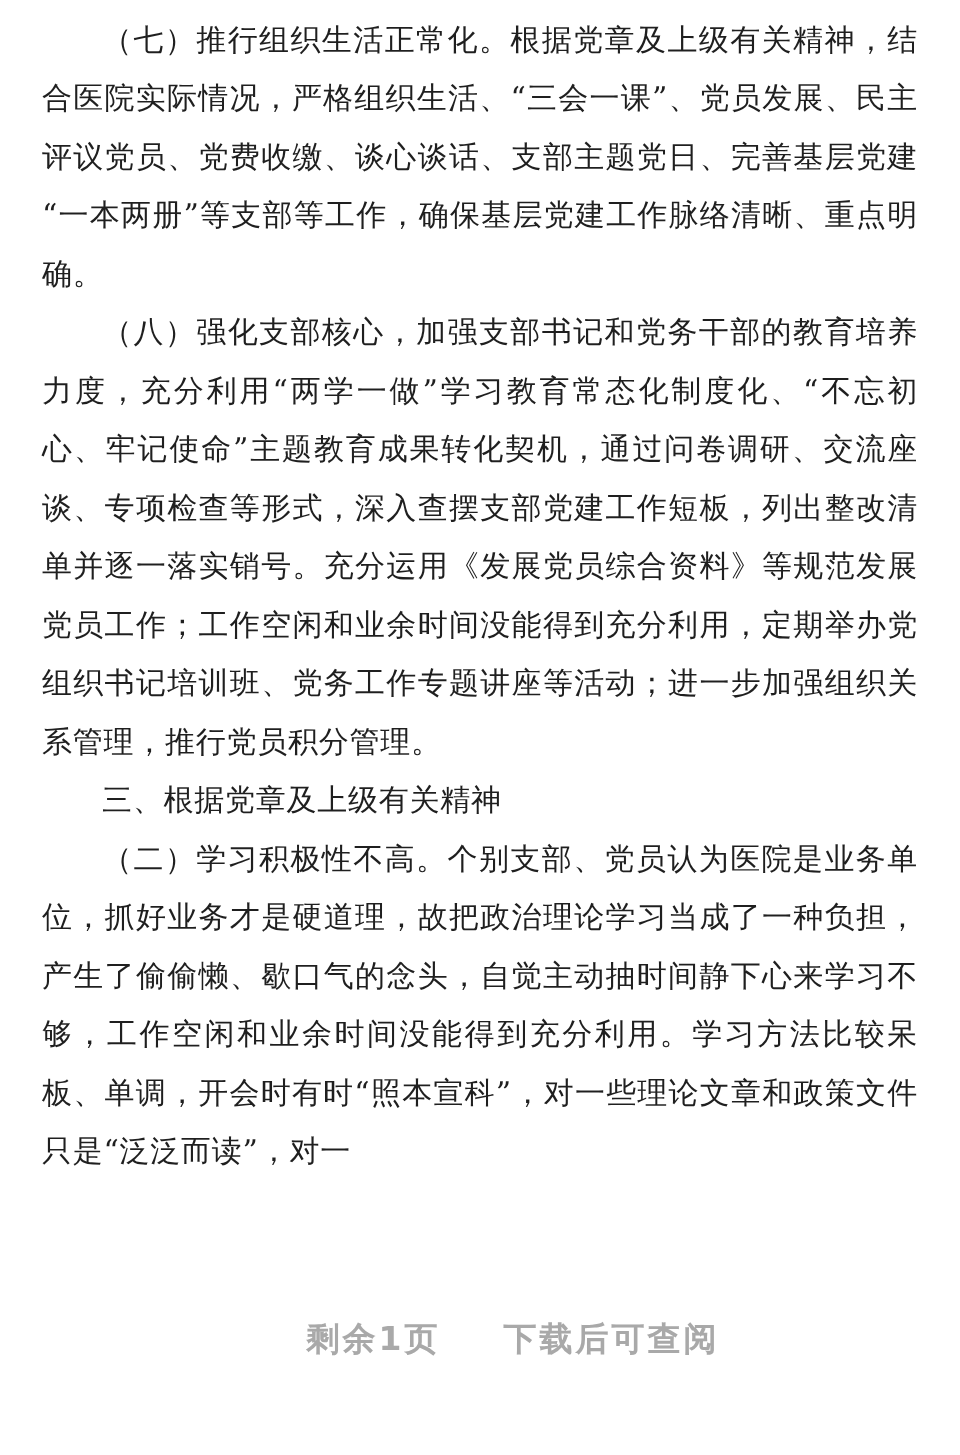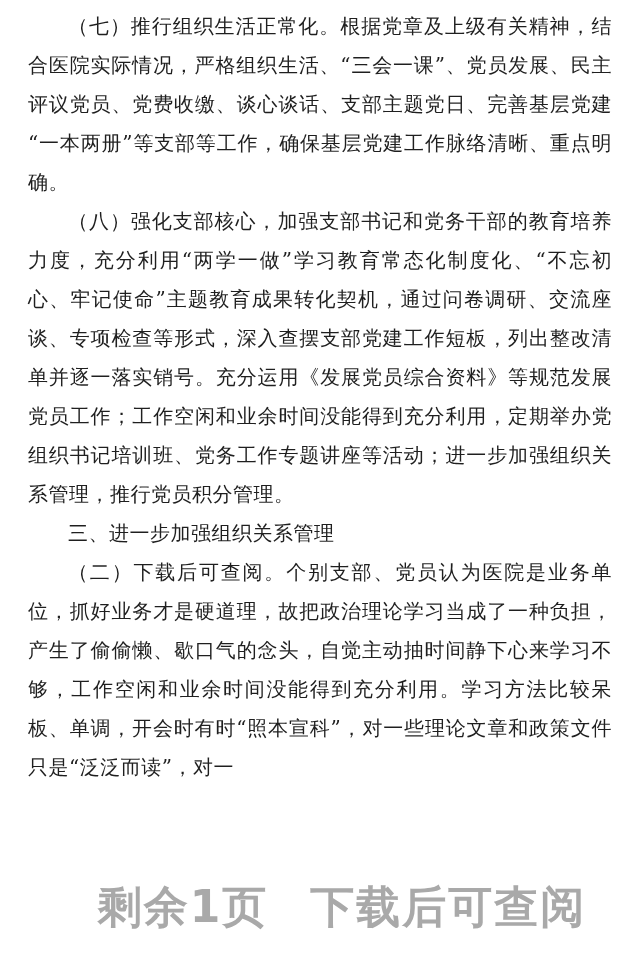--- a/index.html
+++ b/index.html
@@ -33,37 +33,37 @@
   }
   .footer-watermark {
     position: absolute;
     left: 0;
     right: 0;
     top: 878px;
     text-align: center;
     color: #a9a9a9;
     font-family: "DejaVu Sans", "Liberation Sans", sans-serif;
     font-weight: bold;
-    font-size: 44px;
+    font-size: 22px;
     letter-spacing: 2px;
     white-space: nowrap;
     padding-left: 44px;
   }
   .footer-watermark .gap {
     display: inline-block;
     width: 42px;
   }
 </style>
 </head>
 <body>
 
 <div class="doc-page">
   <div class="doc-body">
     <p>（七）推行组织生活正常化。根据党章及上级有关精神，结合医院实际情况，严格组织生活、“三会一课”、党员发展、民主评议党员、党费收缴、谈心谈话、支部主题党日、完善基层党建“一本两册”等支部等工作，确保基层党建工作脉络清晰、重点明确。</p>
     <p>（八）强化支部核心，加强支部书记和党务干部的教育培养力度，充分利用“两学一做”学习教育常态化制度化、“不忘初心、牢记使命”主题教育成果转化契机，通过问卷调研、交流座谈、专项检查等形式，深入查摆支部党建工作短板，列出整改清单并逐一落实销号。充分运用《发展党员综合资料》等规范发展党员工作；工作空闲和业余时间没能得到充分利用，定期举办党组织书记培训班、党务工作专题讲座等活动；进一步加强组织关系管理，推行党员积分管理。</p>
-    <p>三、进一步加强组织关系管理</p>
-    <p>（二）下载后可查阅。个别支部、党员认为医院是业务单位，抓好业务才是硬道理，故把政治理论学习当成了一种负担，产生了偷偷懒、歇口气的念头，自觉主动抽时间静下心来学习不够，工作空闲和业余时间没能得到充分利用。学习方法比较呆板、单调，开会时有时“照本宣科”，对一些理论文章和政策文件只是“泛泛而读”，对一</p>
+    <p>三、根据党章及上级有关精神</p>
+    <p>（二）学习积极性不高。个别支部、党员认为医院是业务单位，抓好业务才是硬道理，故把政治理论学习当成了一种负担，产生了偷偷懒、歇口气的念头，自觉主动抽时间静下心来学习不够，工作空闲和业余时间没能得到充分利用。学习方法比较呆板、单调，开会时有时“照本宣科”，对一些理论文章和政策文件只是“泛泛而读”，对一</p>
   </div>
 
   <div class="footer-watermark">
     <span>剩余1页</span><span class="gap"></span><span>下载后可查阅</span>
   </div>
 </div>
 
 </body></html>

